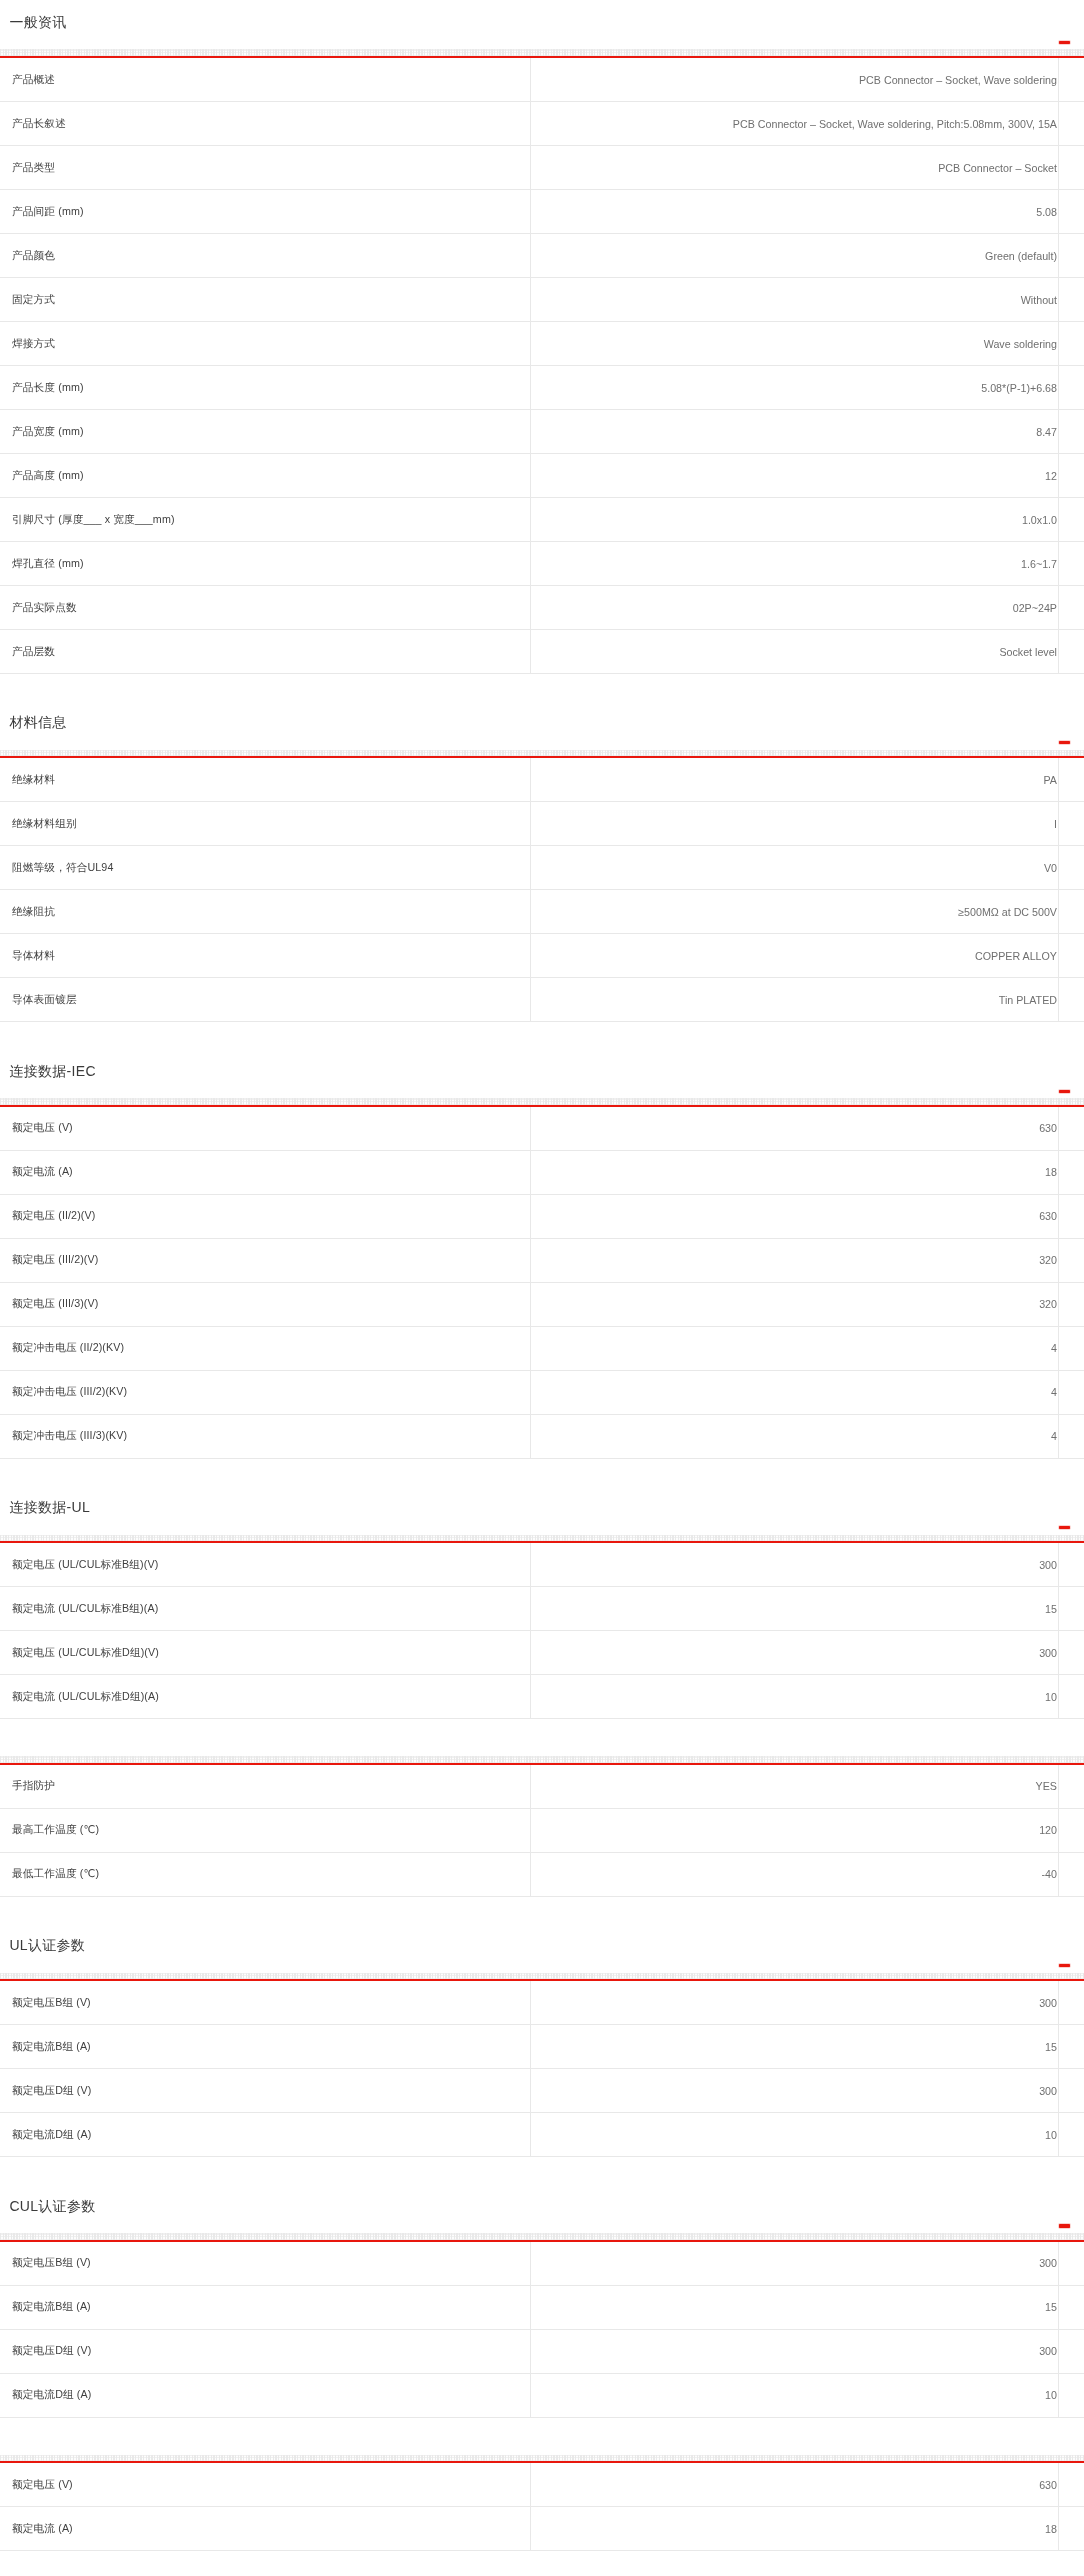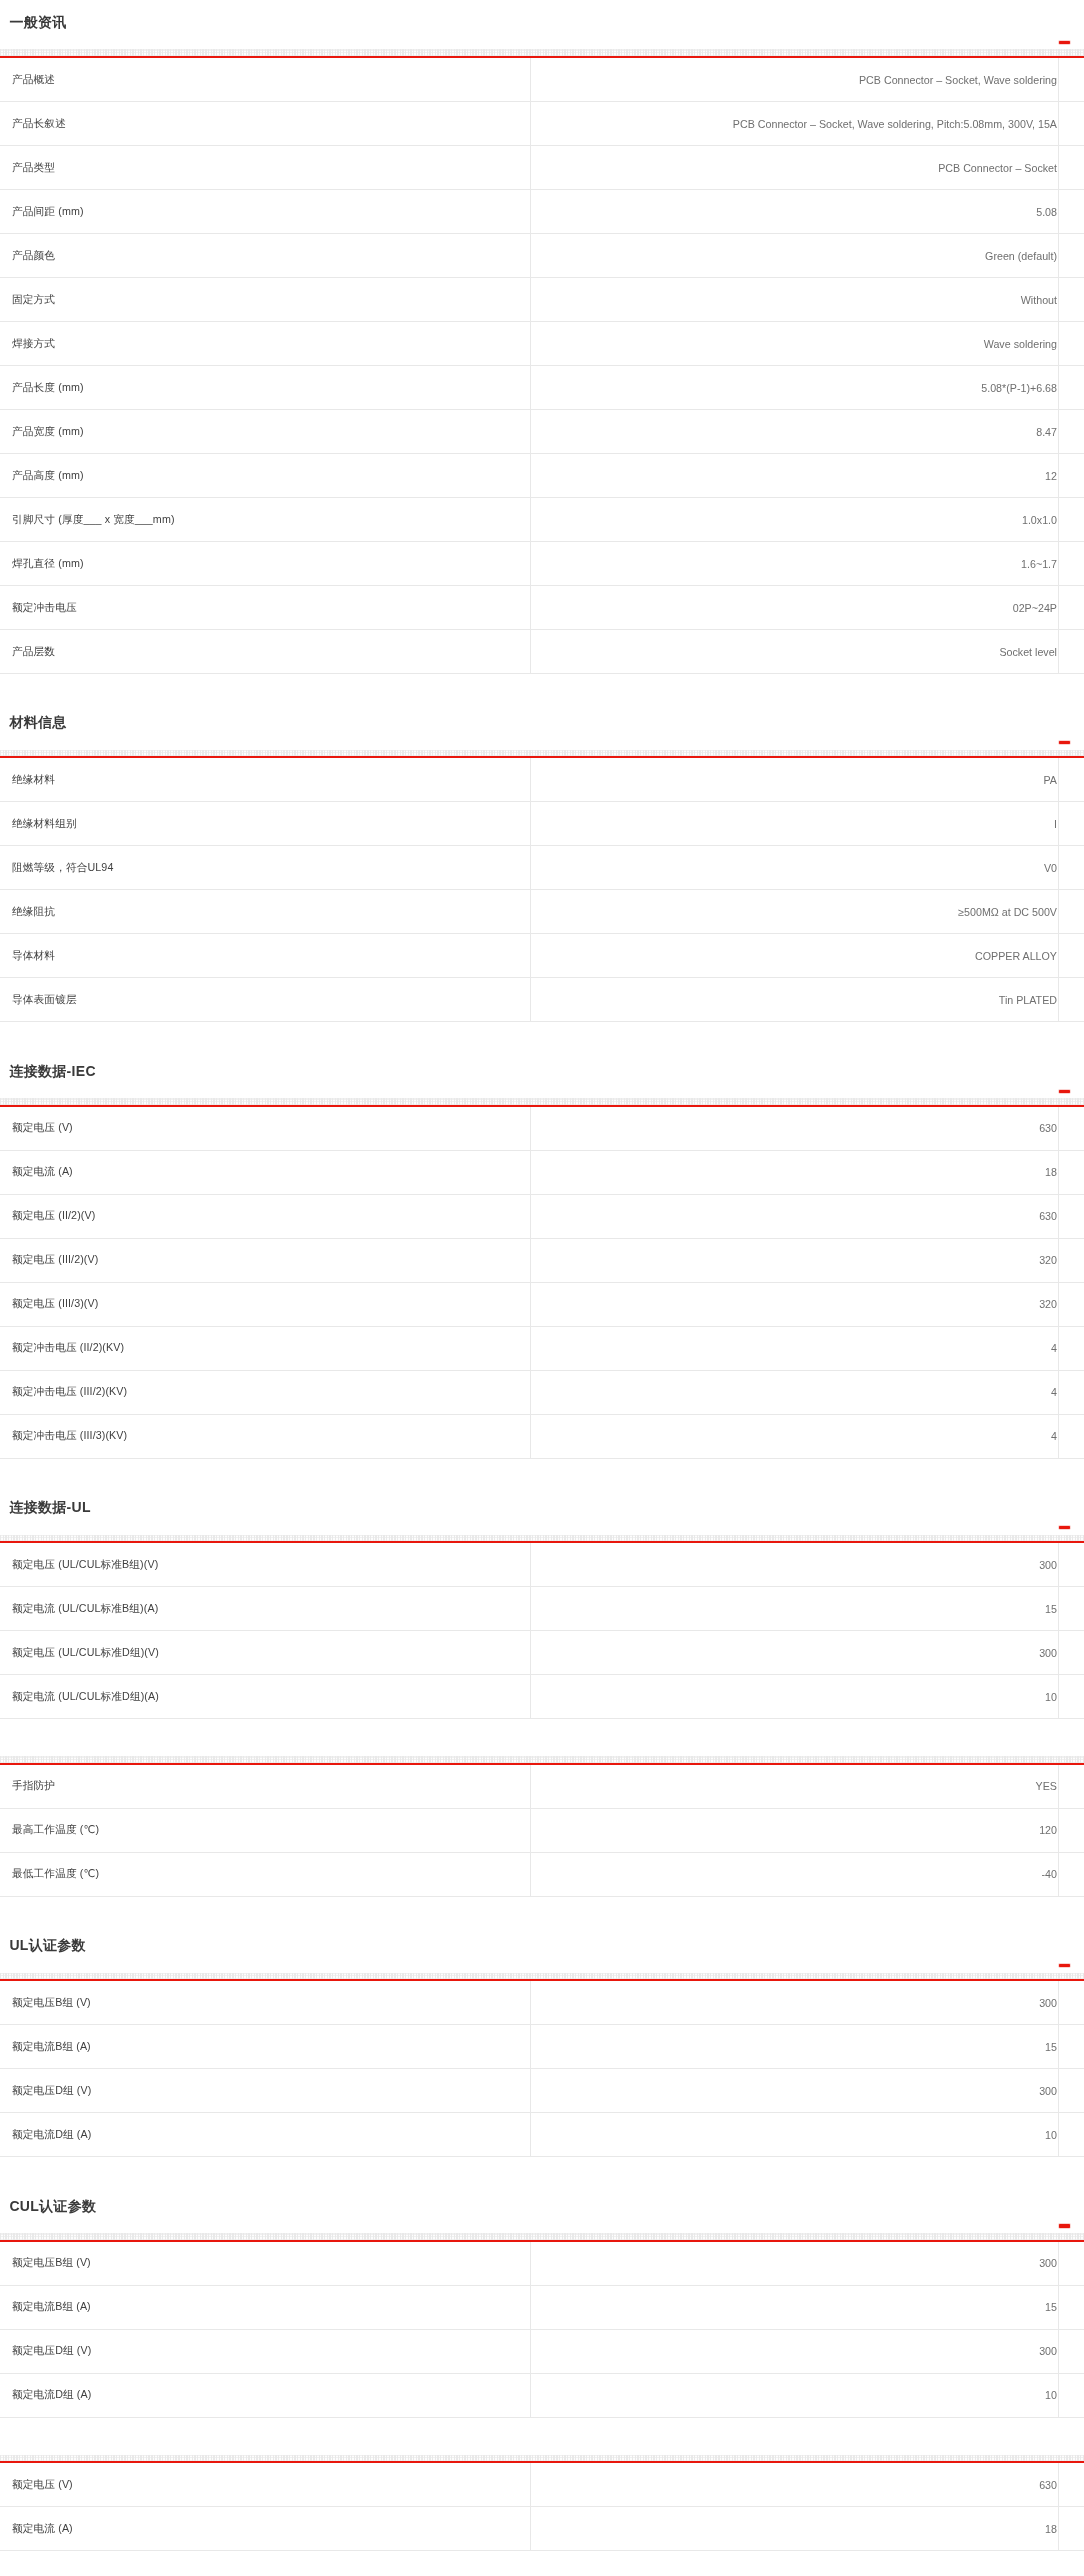--- a/index.html
+++ b/index.html
@@ -6,21 +6,21 @@
   body{
     width:1084px;height:2576px;overflow:hidden;position:relative;
     font-family:"Liberation Sans","DejaVu Sans",sans-serif;
     -webkit-font-smoothing:antialiased;
   }
   .section{margin-top:37px;}
   .section:first-child{margin-top:0;}
   .section-header{position:relative;padding:12px 0 17.4px 0;}
   .section:not(:first-child) .section-header{padding-top:1.3px;}
   .section-title{
-    margin:0 0 0 9.4px;font-size:14px;font-weight:bold;
+    margin:0 0 0 9.4px;font-size:14px;font-weight:normal;
     color:#3a3a3a;line-height:20px;letter-spacing:0.3px;
   }
   .collapse-btn{
     position:absolute;right:14px;bottom:5.3px;width:10.7px;height:3.3px;
     padding:0;border:none;cursor:pointer;border-radius:0.7px;
     box-shadow:0 0 0 0.7px rgba(232,23,13,0.25);
   }
   .rule{
     height:6.7px;
     background-color:#fdfdfd;
@@ -108,21 +108,21 @@
             <td class="label-cell">引脚尺寸 (厚度___ x 宽度___mm)</td>
             <td class="value-cell">1.0x1.0</td>
             <td class="spacer-cell"></td>
           </tr>
           <tr>
             <td class="label-cell">焊孔直径 (mm)</td>
             <td class="value-cell">1.6~1.7</td>
             <td class="spacer-cell"></td>
           </tr>
           <tr>
-            <td class="label-cell">额定冲击电压</td>
+            <td class="label-cell">产品实际点数</td>
             <td class="value-cell">02P~24P</td>
             <td class="spacer-cell"></td>
           </tr>
           <tr>
             <td class="label-cell">产品层数</td>
             <td class="value-cell">Socket level</td>
             <td class="spacer-cell"></td>
           </tr>
         </tbody>
       </table>

